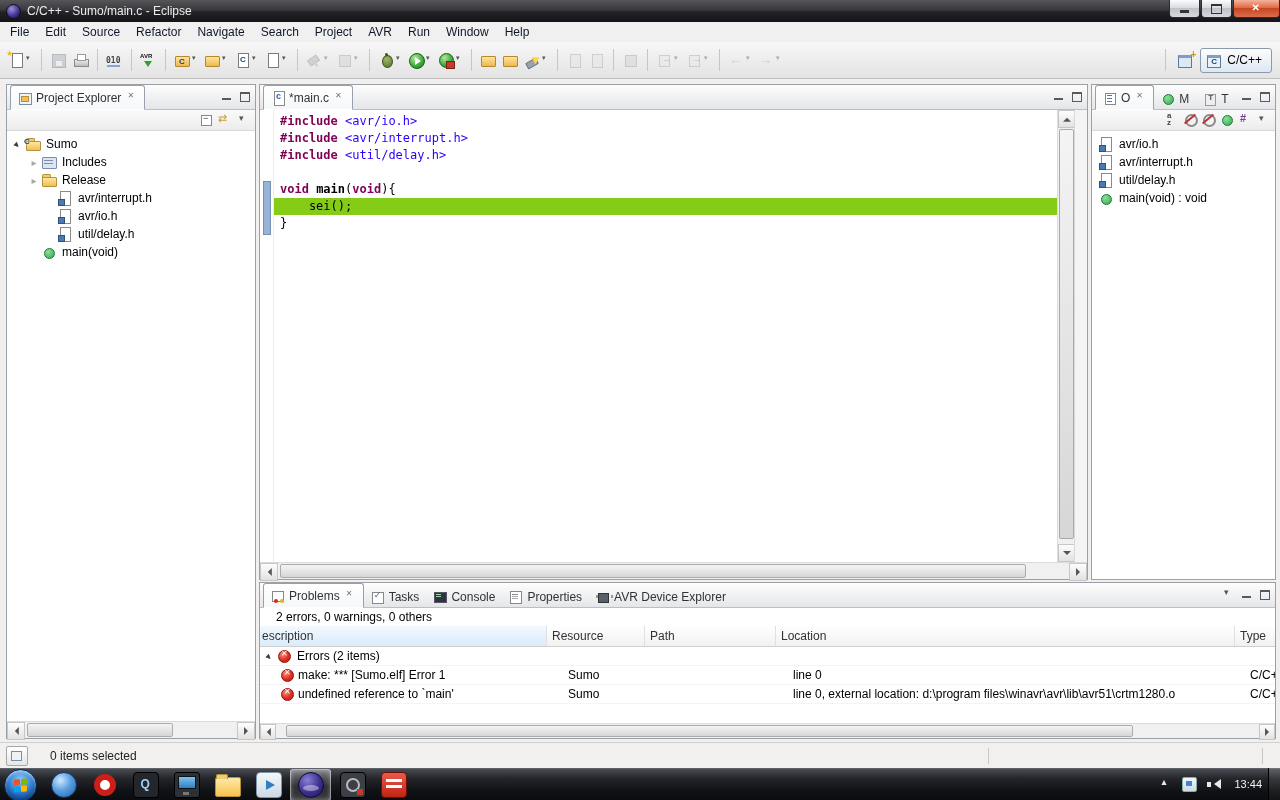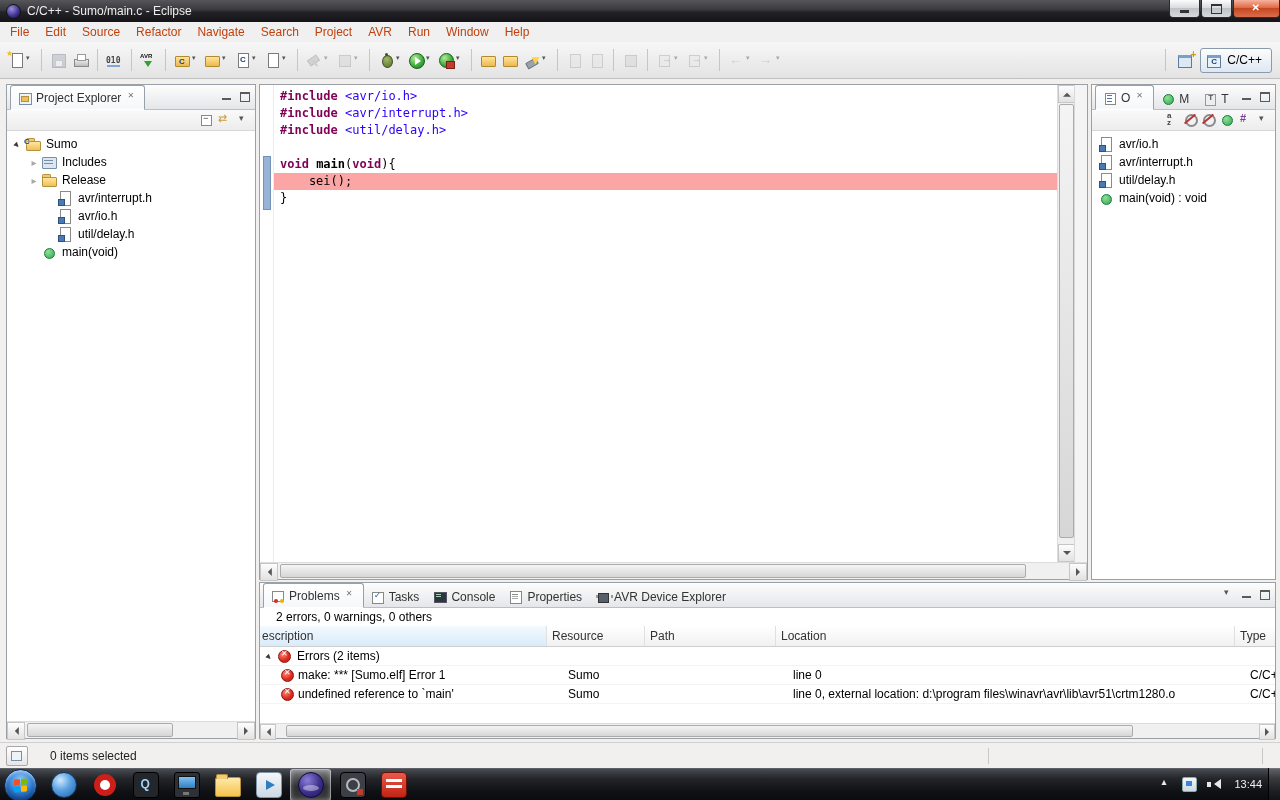--- a/index.html
+++ b/index.html
@@ -20,21 +20,21 @@
     display:flex;align-items:center;justify-content:center;position:relative;}
   .winbtn.close{width:45px;background:linear-gradient(#f6b29c,#e06a48 45%,#c4491f 50%,#dd6c4e);}
   .g-min{width:9px;height:3px;background:#333;margin-top:6px;}
   .g-max{width:9px;height:7px;border:1px solid #333;border-top:2px solid #333;}
   .g-close{position:relative;width:10px;height:10px;}
   .g-close::before{content:'\2715';position:absolute;left:0;top:-2px;font-size:10px;font-weight:bold;color:#fff;}
 
   
   #menubar{position:absolute;left:0;top:22px;width:1280px;height:20px;background:#f0f0f0;
     border-bottom:1px solid #e3e3e3;display:flex;align-items:center;padding-left:2px;}
-  .menu-item{padding:2px 8px;color:#c2410c;}
+  .menu-item{padding:2px 8px;color:#0f172a;}
 
   
   #toolbar{position:absolute;left:0;top:42px;width:1280px;height:36px;
     background:linear-gradient(#f7f7f7,#e3e3e3);border-bottom:1px solid #bfbfbf;
     display:flex;align-items:center;padding:0 180px 0 6px;gap:1px;}
   .tsep{width:1px;height:22px;background:#c6c6c6;margin:0 5px;flex:none;}
   .tbtn{display:flex;align-items:center;padding:3px 2px;border-radius:3px;flex:none;}
   .tbtn.dis{opacity:.45;filter:grayscale(55%);}
   .dd{width:7px;height:10px;position:relative;margin-left:1px;}
   .dd::after{content:'\25BE';position:absolute;left:0;top:-1px;font-size:7px;color:#555;}
@@ -163,21 +163,21 @@
   .tico::before{content:'';position:absolute;left:2px;top:2px;width:9px;height:10px;background:#eee;border:1px solid #999;}
   .tico::after{content:'T';position:absolute;left:5px;top:1px;font:bold 8px "Liberation Sans",sans-serif;color:#555;}
 
   
   .ebody{flex:1;position:relative;overflow:hidden;background:#fff;}
   #annot-ruler{position:absolute;left:0;top:0;bottom:0;width:13px;background:#fff;border-right:1px solid #ececec;}
   #diff-bar{position:absolute;left:3px;top:71px;width:6px;height:52px;background:#97b3d5;border:1px solid #7591b8;}
   #code-area{position:absolute;left:14px;top:0;right:29px;bottom:0;overflow:hidden;
     font-family:"DejaVu Sans Mono",monospace;font-size:12px;line-height:17px;padding-top:3px;white-space:pre;}
   .cline{height:17px;padding-left:6px;}
-  .cline.hl{background:#fca5a5;}
+  .cline.hl{background:#84cc16;}
   .tok-pp{color:#7f0055;font-weight:bold;}
   .tok-inc{color:#2a00ff;}
   .tok-kw{color:#7f0055;font-weight:bold;}
   .tok-func{color:#000;font-weight:bold;}
   .tok-plain{color:#000;}
   #ov-ruler{position:absolute;right:0;top:0;bottom:0;width:12px;background:#f4f4f4;border-left:1px solid #d8d8d8;}
 
   
   .sb{background:#f0f0f0;}
   .sb-h{height:16px;flex:none;display:flex;align-items:stretch;border-top:1px solid #dcdcdc;}
@@ -466,20 +466,31 @@
     <div class="sb sb-h">
       <div class="sb-btn left"></div>
       <div class="sb-track">
           <div class="sb-thumb h" style="left:2px;width:68%;"></div>
         </div>
       <div class="sb-btn right"></div>
     </div>
   </div>
 
   <div class="view" id="editor-view">
+    <div class="vtabs">
+      <div class="vtab active">
+        <span class="mi page cfile" style="width:15px;height:15px;"></span>
+        <span class="vtab-label">*main.c</span>
+        <span class="tab-close"></span>
+      </div>
+      <div class="panel-ctrls">
+        <span class="pbtn min"></span>
+        <span class="pbtn max"></span>
+      </div>
+    </div>
     <div class="ebody">
       <div id="annot-ruler">
           <div id="diff-bar"></div>
         </div>
       <div id="code-area"><div class="cline"><span class="tok-pp">#include </span><span class="tok-inc">&lt;avr/io.h&gt;</span></div><div class="cline"><span class="tok-pp">#include </span><span class="tok-inc">&lt;avr/interrupt.h&gt;</span></div><div class="cline"><span class="tok-pp">#include </span><span class="tok-inc">&lt;util/delay.h&gt;</span></div><div class="cline"></div><div class="cline"><span class="tok-kw">void</span><span class="tok-plain"> </span><span class="tok-func">main</span><span class="tok-plain">(</span><span class="tok-kw">void</span><span class="tok-plain">){</span></div><div class="cline hl"><span class="tok-plain">    sei();</span></div><div class="cline"><span class="tok-plain">}</span></div></div>
       <div class="sb-v">
         <div class="sb-btn up"></div>
         <div class="sb-track">
             <div class="sb-thumb v" style="top:1px;height:98%;"></div>
           </div>

